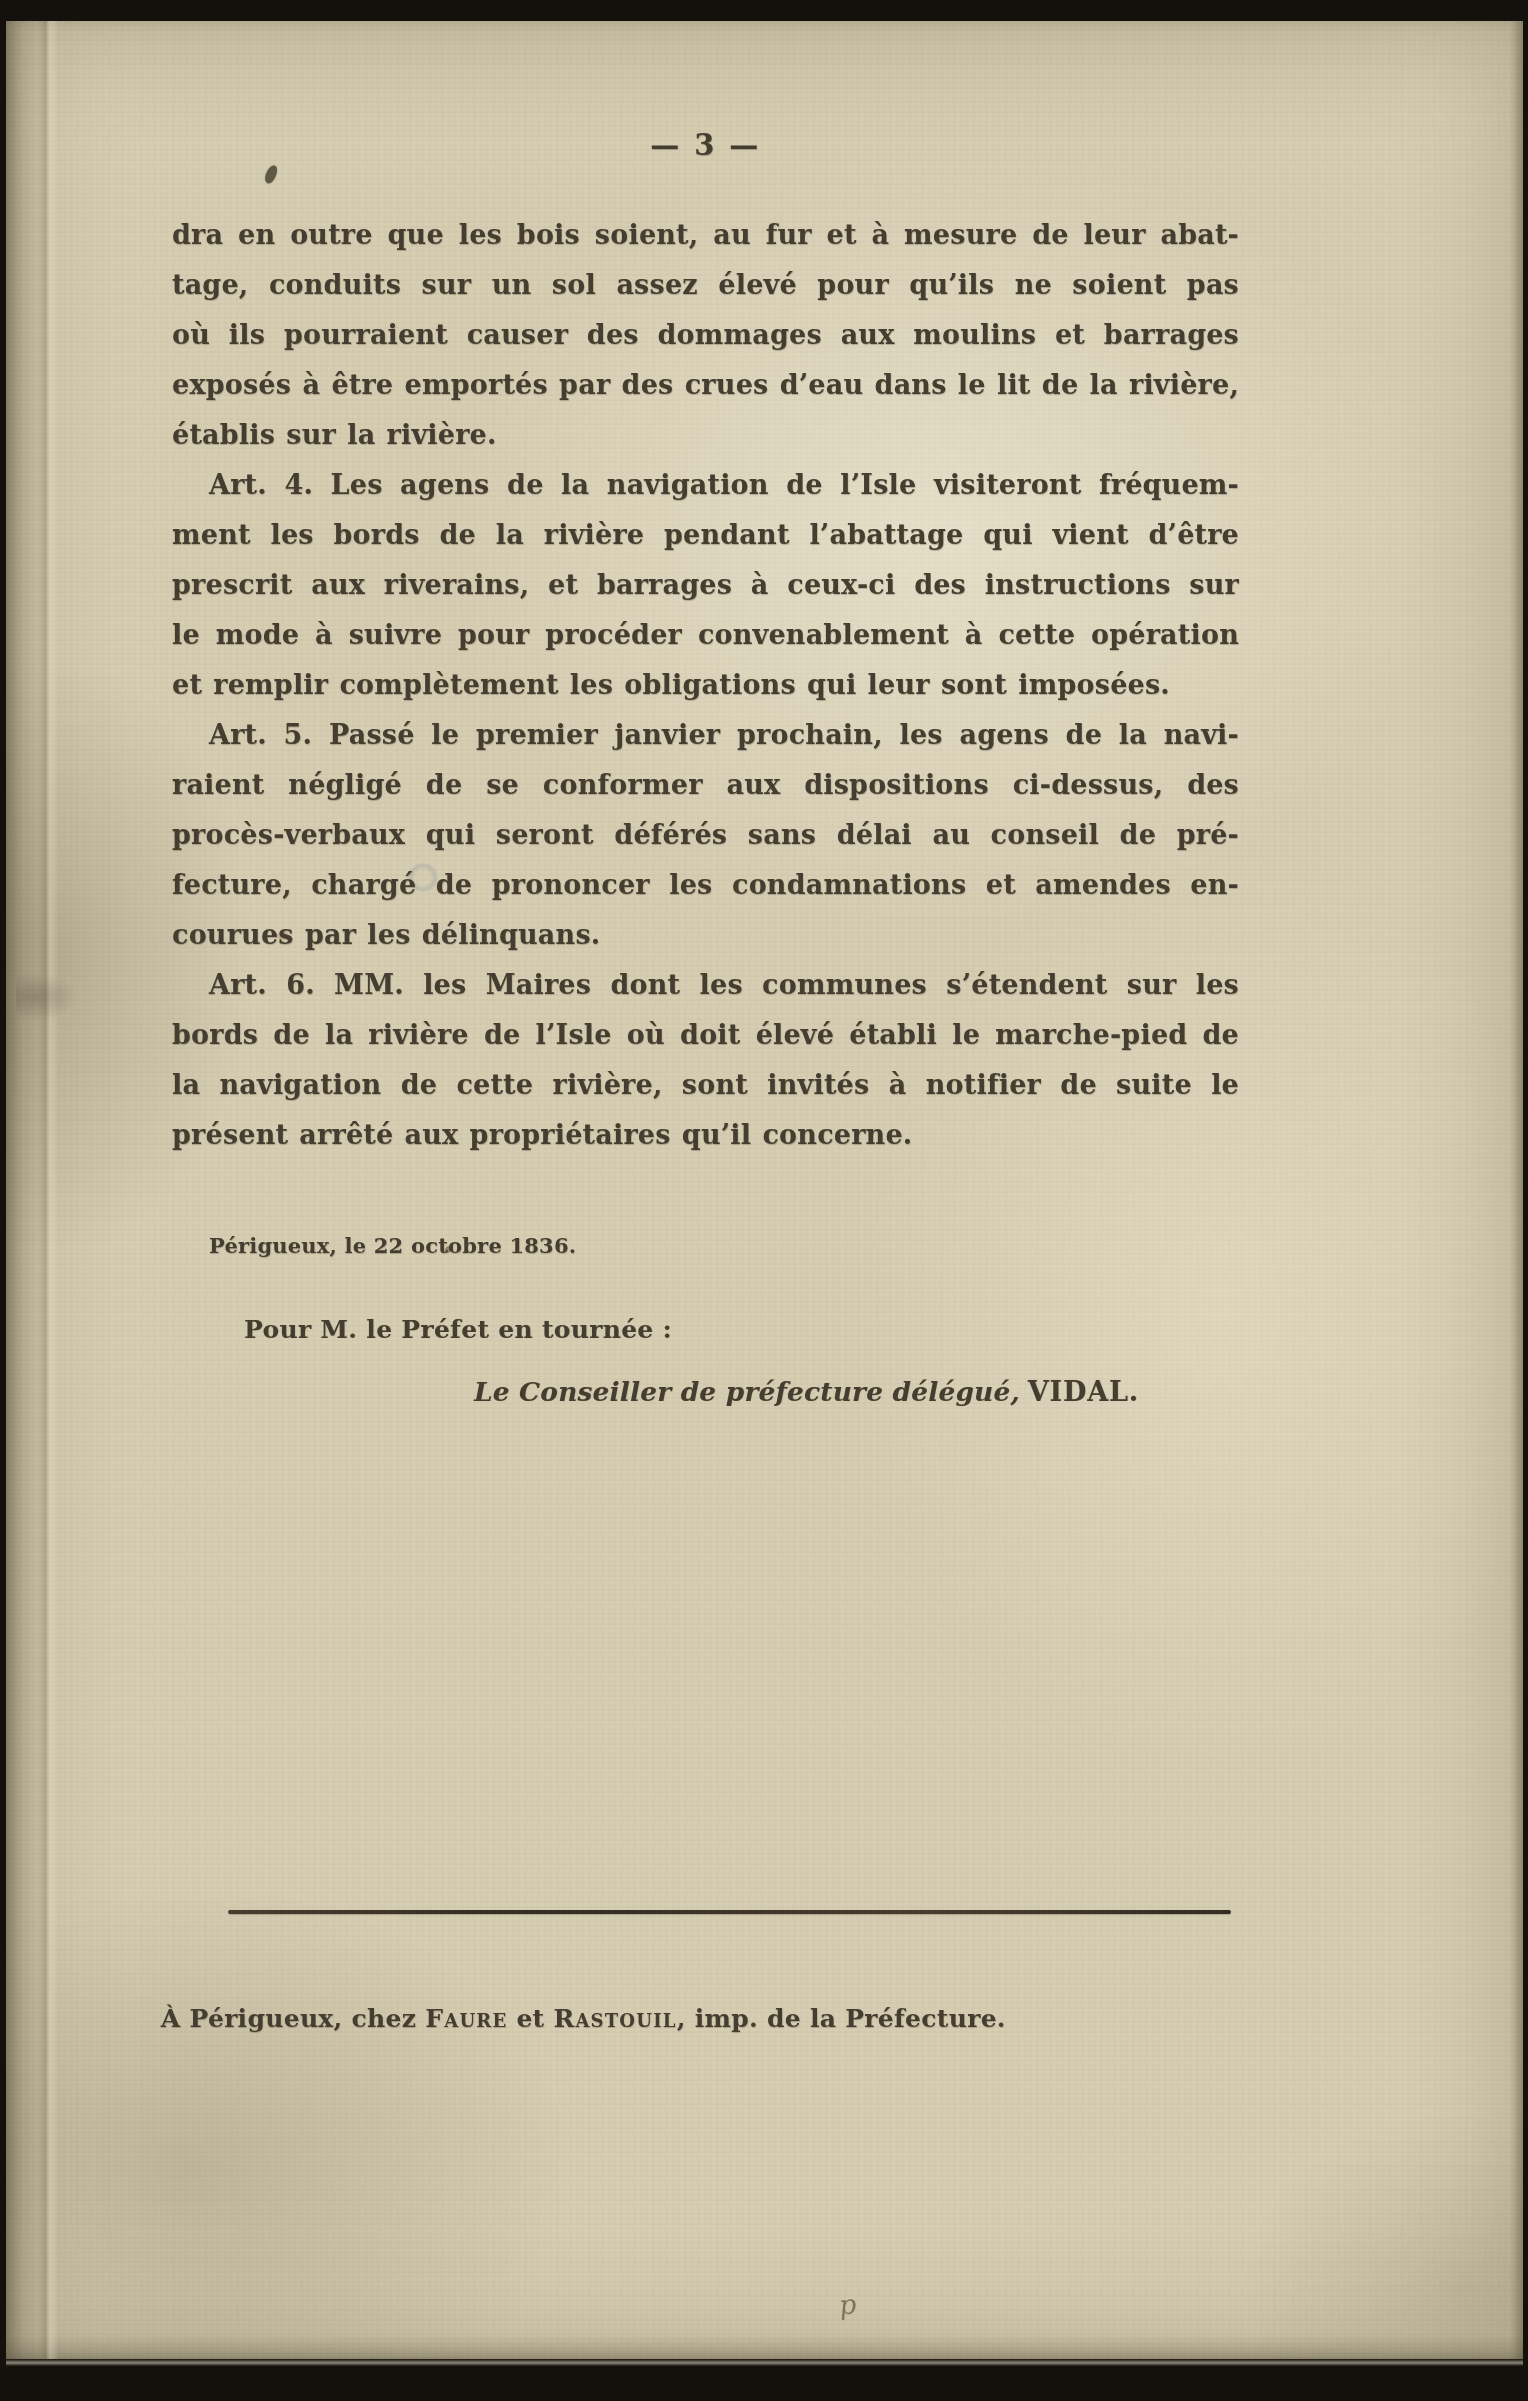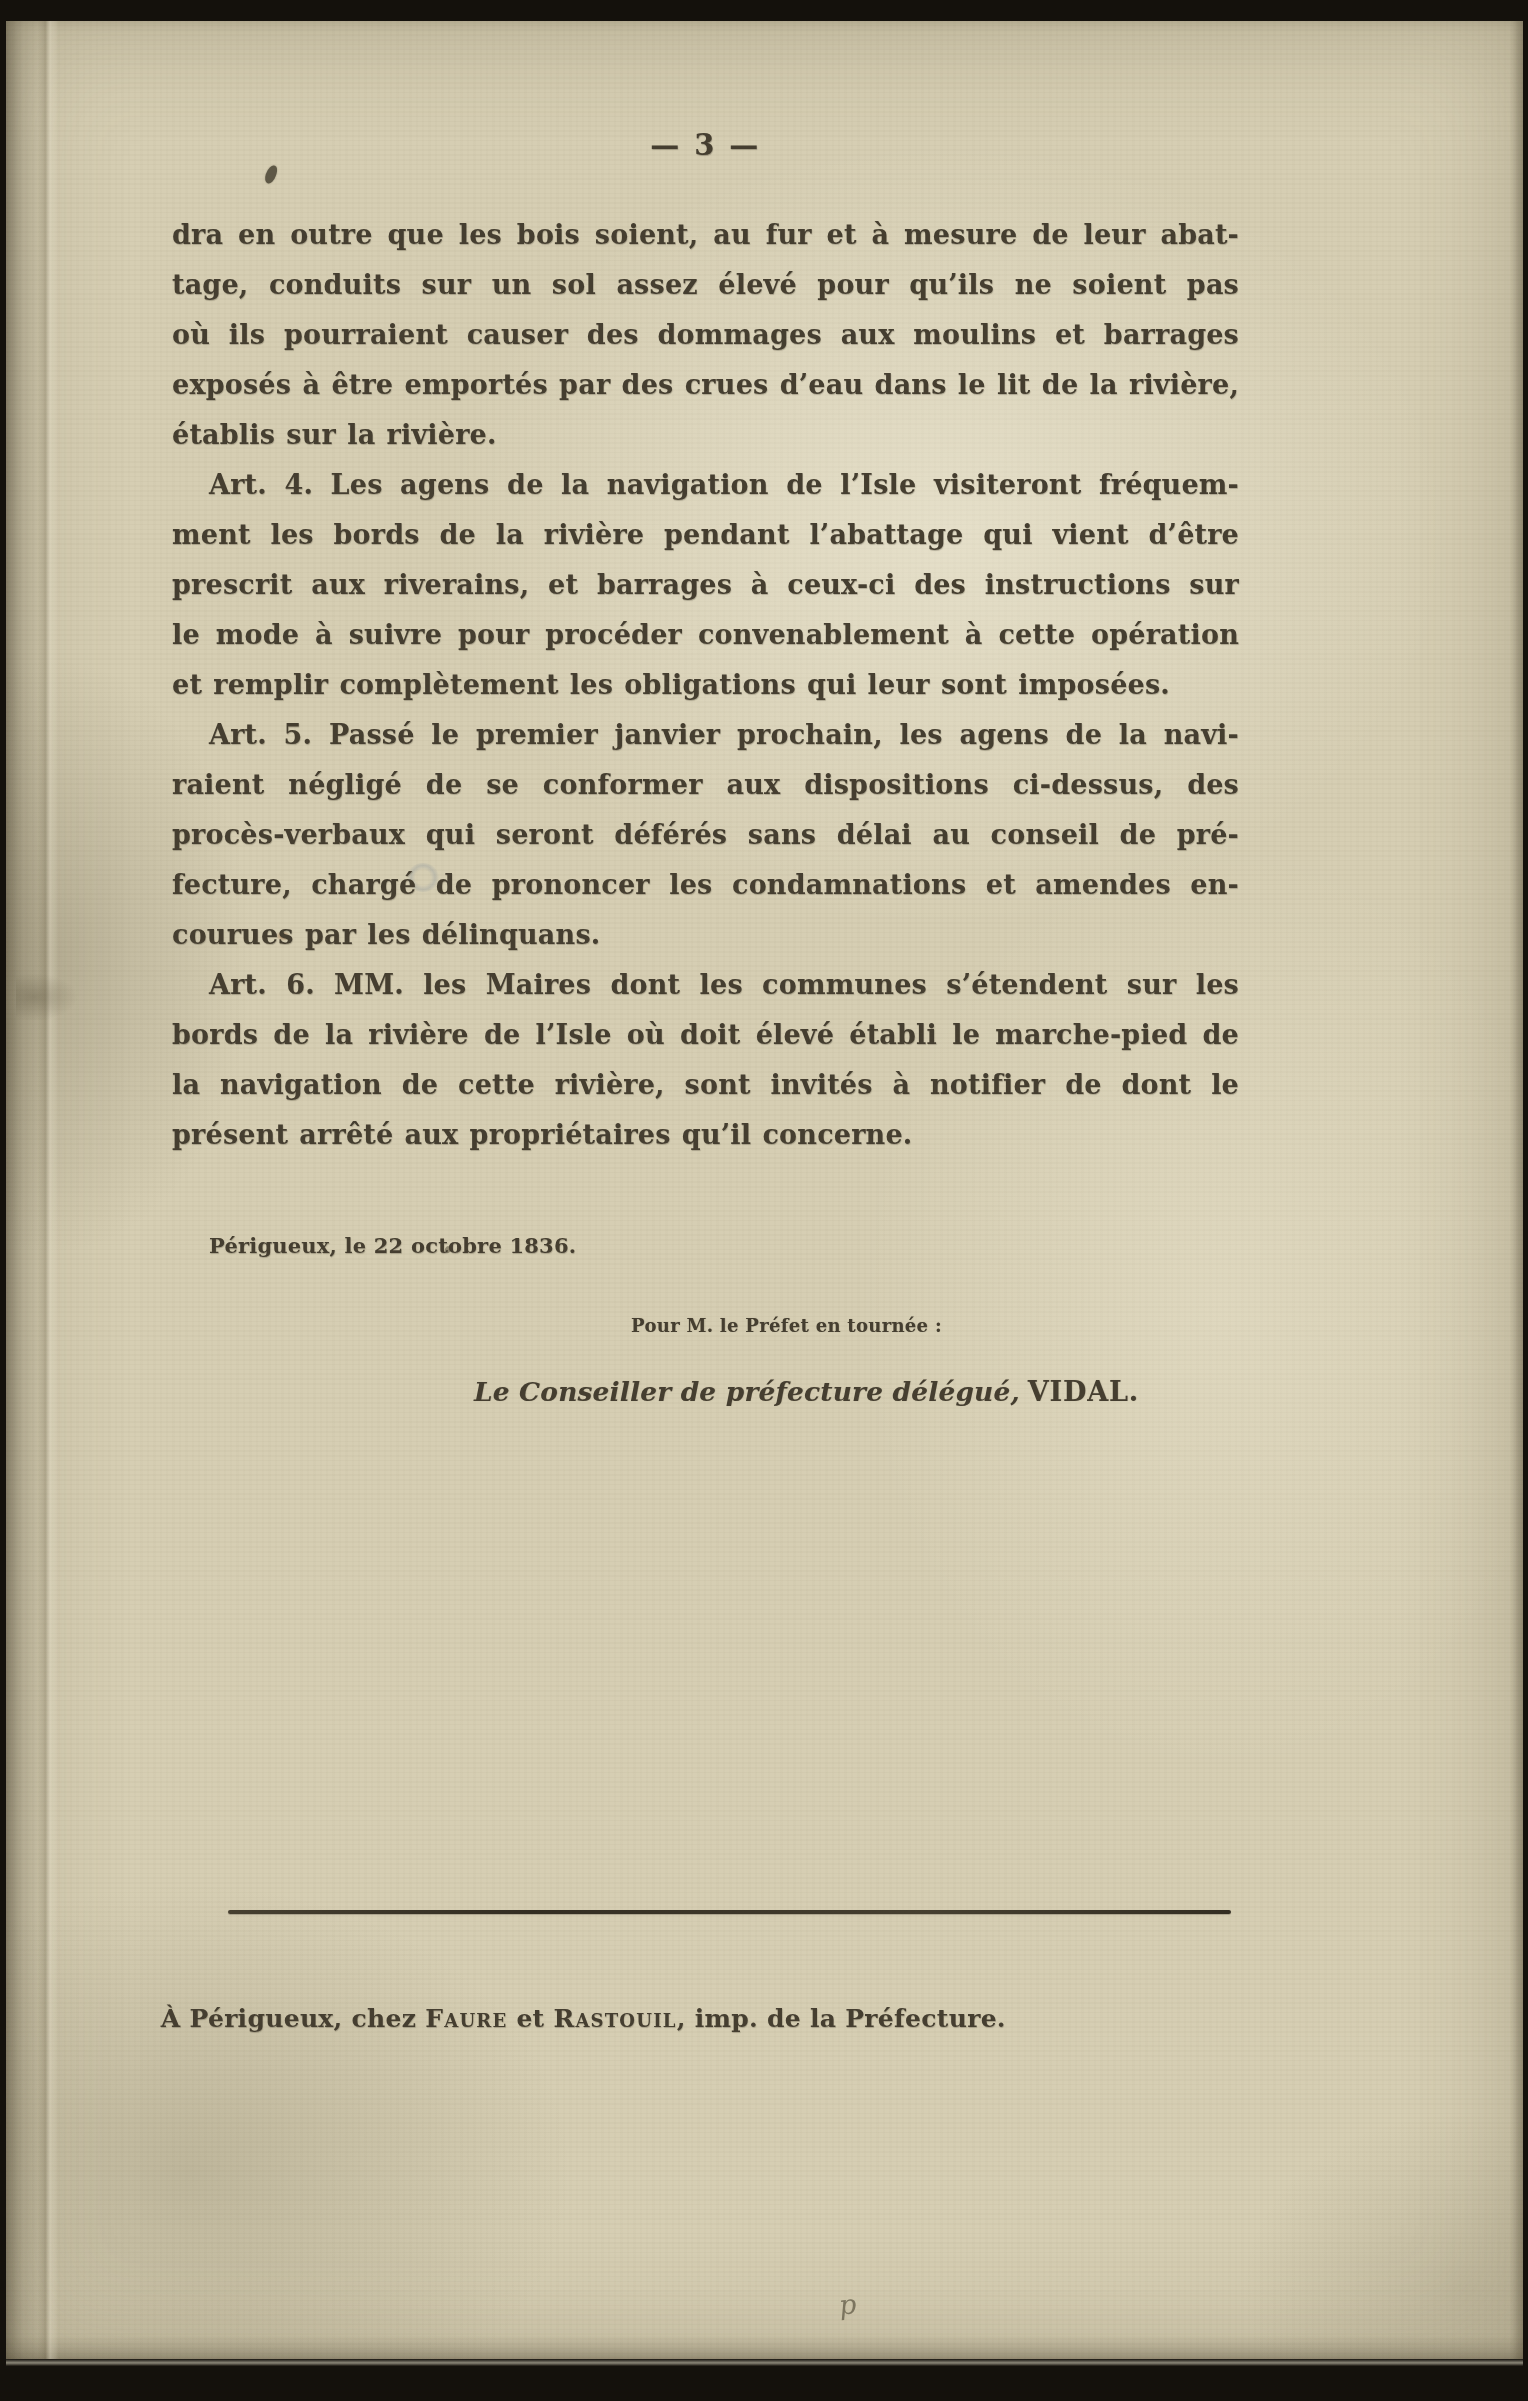--- a/index.html
+++ b/index.html
@@ -130,23 +130,22 @@
     top: 1221px; left: 37px;
     font-size: 21px;
     font-weight: bold;
     line-height: 50px;
     letter-spacing: 0.2px;
     text-shadow: 0.5px 0.5px 0.8px rgba(69,62,48,0.30);
   }
 
   .sig-authority {
     position: absolute;
-    top: 1315px; left: 81px; width: 100%;
-    text-align: center;
-    font-size: 18px;
+    top: 1315px; left: 72px; width: 100%;
+    font-size: 25px;
     font-weight: bold;
     letter-spacing: 0.3px;
     text-shadow: 0.4px 0.4px 0.8px rgba(69,62,48,0.30);
   }
   .sig-line {
     position: absolute;
     top: 1376px; left: 101px; width: 100%;
     text-align: center;
     font-size: 26.4px;
     text-shadow: 0.4px 0.4px 0.8px rgba(69,62,48,0.30);
@@ -210,21 +209,21 @@
         <div class="paragraph">
           <div class="line indent">Art. 5. Passé le premier janvier prochain, les agens de la navi-</div>
           <div class="line">raient négligé de se conformer aux dispositions ci-dessus, des</div>
           <div class="line">procès-verbaux qui seront déférés sans délai au conseil de pré-</div>
           <div class="line">fecture, chargé de prononcer les condamnations et amendes en-</div>
           <div class="line lastline">courues par les délinquans.</div>
         </div>
         <div class="paragraph">
           <div class="line indent">Art. 6. MM. les Maires dont les communes s’étendent sur les</div>
           <div class="line">bords de la rivière de l’Isle où doit élevé établi le marche-pied de</div>
-          <div class="line">la navigation de cette rivière, sont invités à notifier de dont le</div>
+          <div class="line">la navigation de cette rivière, sont invités à notifier de suite le</div>
           <div class="line lastline">présent arrêté aux propriétaires qu’il concerne.</div>
         </div>
       </div>
 
     <div class="dateline">Périgueux, le 22 octobre 1836.</div>
 
     <div class="sig-authority">Pour M. le Préfet en tournée :</div>
 
     <div class="sig-line">
       <span class="sig-title">Le Conseiller de préfecture délégué,</span><span class="sig-name">VIDAL.</span>

